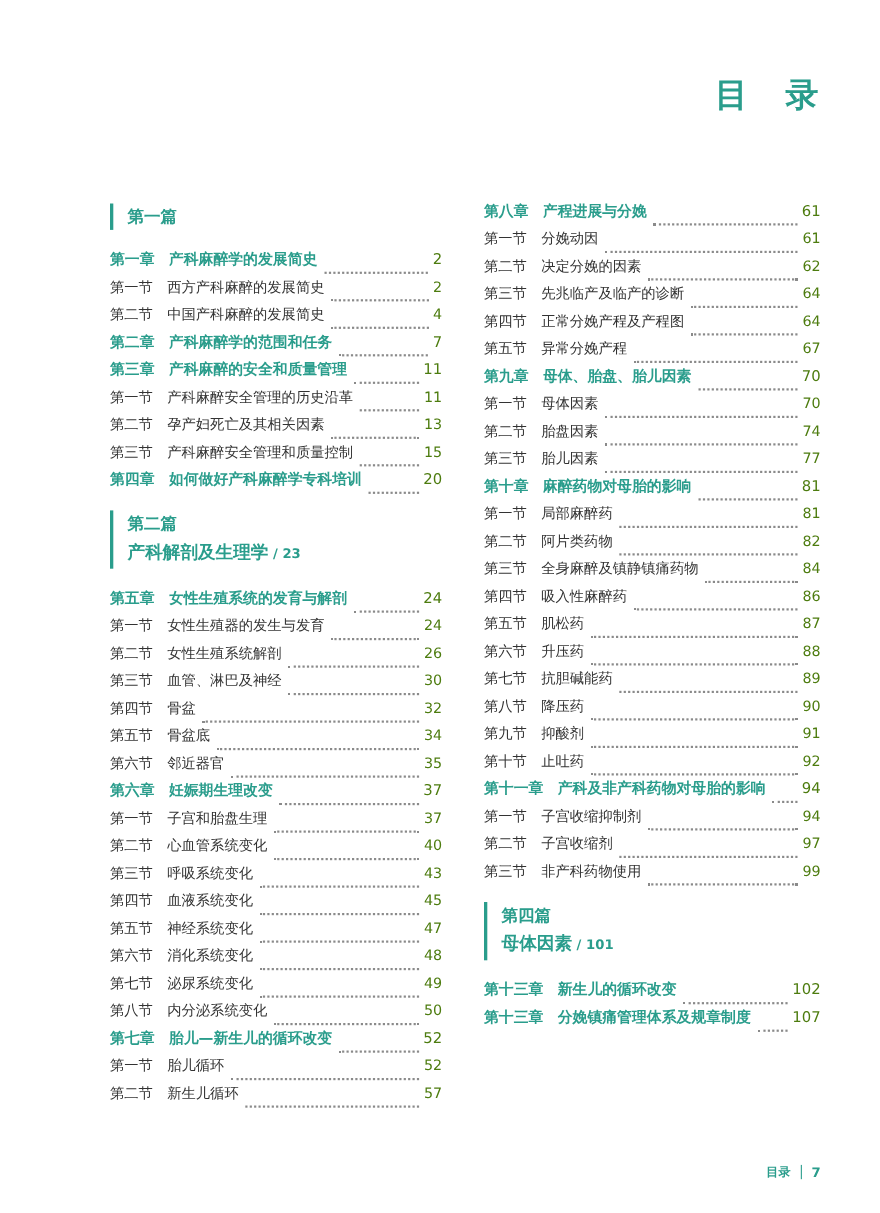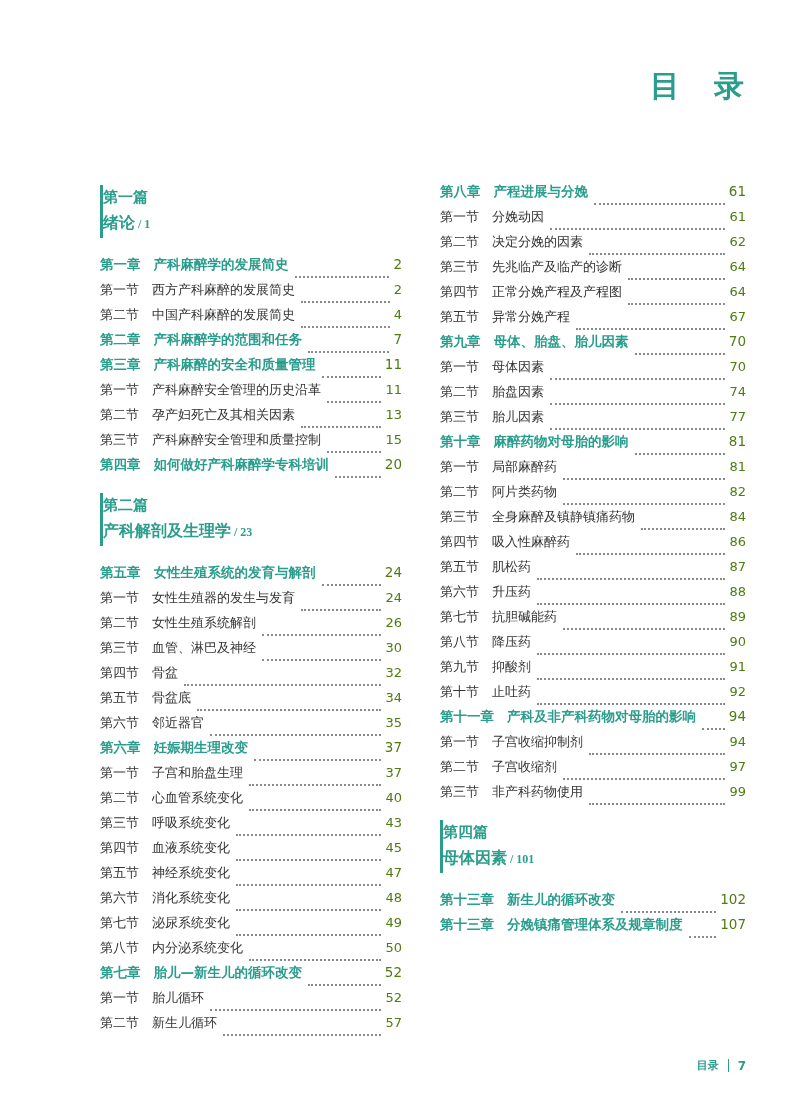--- a/index.html
+++ b/index.html
@@ -44,23 +44,22 @@
     height: 2px;
     align-self: flex-end;
   }
   .row .pg { flex: 0 0 auto; color: #4d7c0f; }
   .row.section { color: #333; }
   .row.chapter { color: var(--accent); font-weight: bold; font-size: 13.5px; }
   .row.chapter .pg { font-weight: normal; }
 
   .part {
     border-left: 3px solid var(--accent);
-    padding-left: 0;
+    padding-left: 13px;
     margin: 12px 0 18px 0;
-    font-family: Liberation Serif, serif;
   }
   .col > .part:first-child { margin-top: 2px; }
   .part .part-no {
     font-size: 15px;
     font-weight: bold;
     color: var(--accent);
     line-height: 24px;
   }
   .part .part-title {
     font-size: 16px;
@@ -83,21 +82,20 @@
   .footer .f-page { font-size: 12px; font-weight: bold; color: var(--accent); }
 </style>
 </head>
 <body>
 
 <div class="page">
   <h1 class="page-title">目　录</h1>
   <div class="col col-left" id="col-left">
       <div class="part">
         <div class="part-no">第一篇</div>
-        <div class="part-title"><span class="part-name">绪论</span><span class="part-page"> / 1</span></div>
       </div>
       <div class="row chapter">
         <span class="lbl">第一章</span>
         <span class="ttl">产科麻醉学的发展简史</span>
         <span class="leader"></span>
         <span class="pg">2</span>
       </div>
       <div class="row section">
         <span class="lbl">第一节</span>
         <span class="ttl">西方产科麻醉的发展简史</span>

